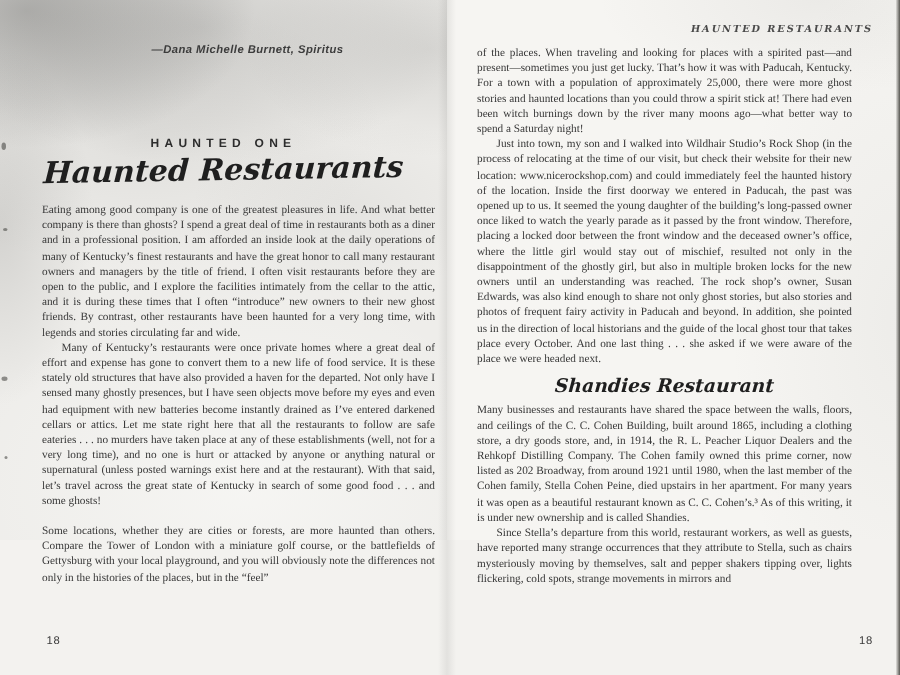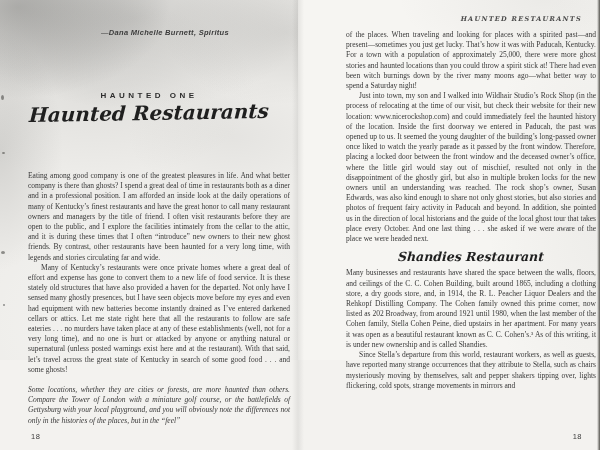--- a/index.html
+++ b/index.html
@@ -89,37 +89,37 @@
   }
 
   .body-text {
     position: absolute;
     font-size: 7.5px; line-height: 10.2px;
     text-align: justify;
     color: #383838;
   }
   .body-text p { margin: 0; }
   .body-text p.indent { text-indent: 13px; }
-  .body-text p.section-gap { margin-top: 10px; font-style: italic; }
-  .left-body  { top: 135px; left: 28px; width: 262px; margin-top: 36px; }
-  .right-body { top: 30px;  left: 48px; width: 250px; }
+  .body-text p.section-gap { margin-top: 10px; }
+  .left-body  { top: 135px; left: 28px; width: 262px; }
+  .right-body { top: 30px;  left: 20px; width: 250px; }
 
   .running-header {
     position: absolute; top: 15px; right: 18px;
     font-size: 6.5px; letter-spacing: 1.3px;
     color: #4a4a4a;
   }
   .section-heading {
     margin: 8px 0 6px;
     text-align: center;
     font-size: 12.5px;
     transform: skewX(-4deg);
   }
   .pagenum {
-    position: absolute; top: 432px;
+    position: absolute; top: 422px;
     font-family: "Liberation Sans", sans-serif;
     font-size: 7.5px; color: #3a3a3a;
     letter-spacing: 0.5px;
   }
   .pagenum-left  { left: 31px; }
   .pagenum-right { right: 18px; }
 </style>
 </head>
 <body>
 

